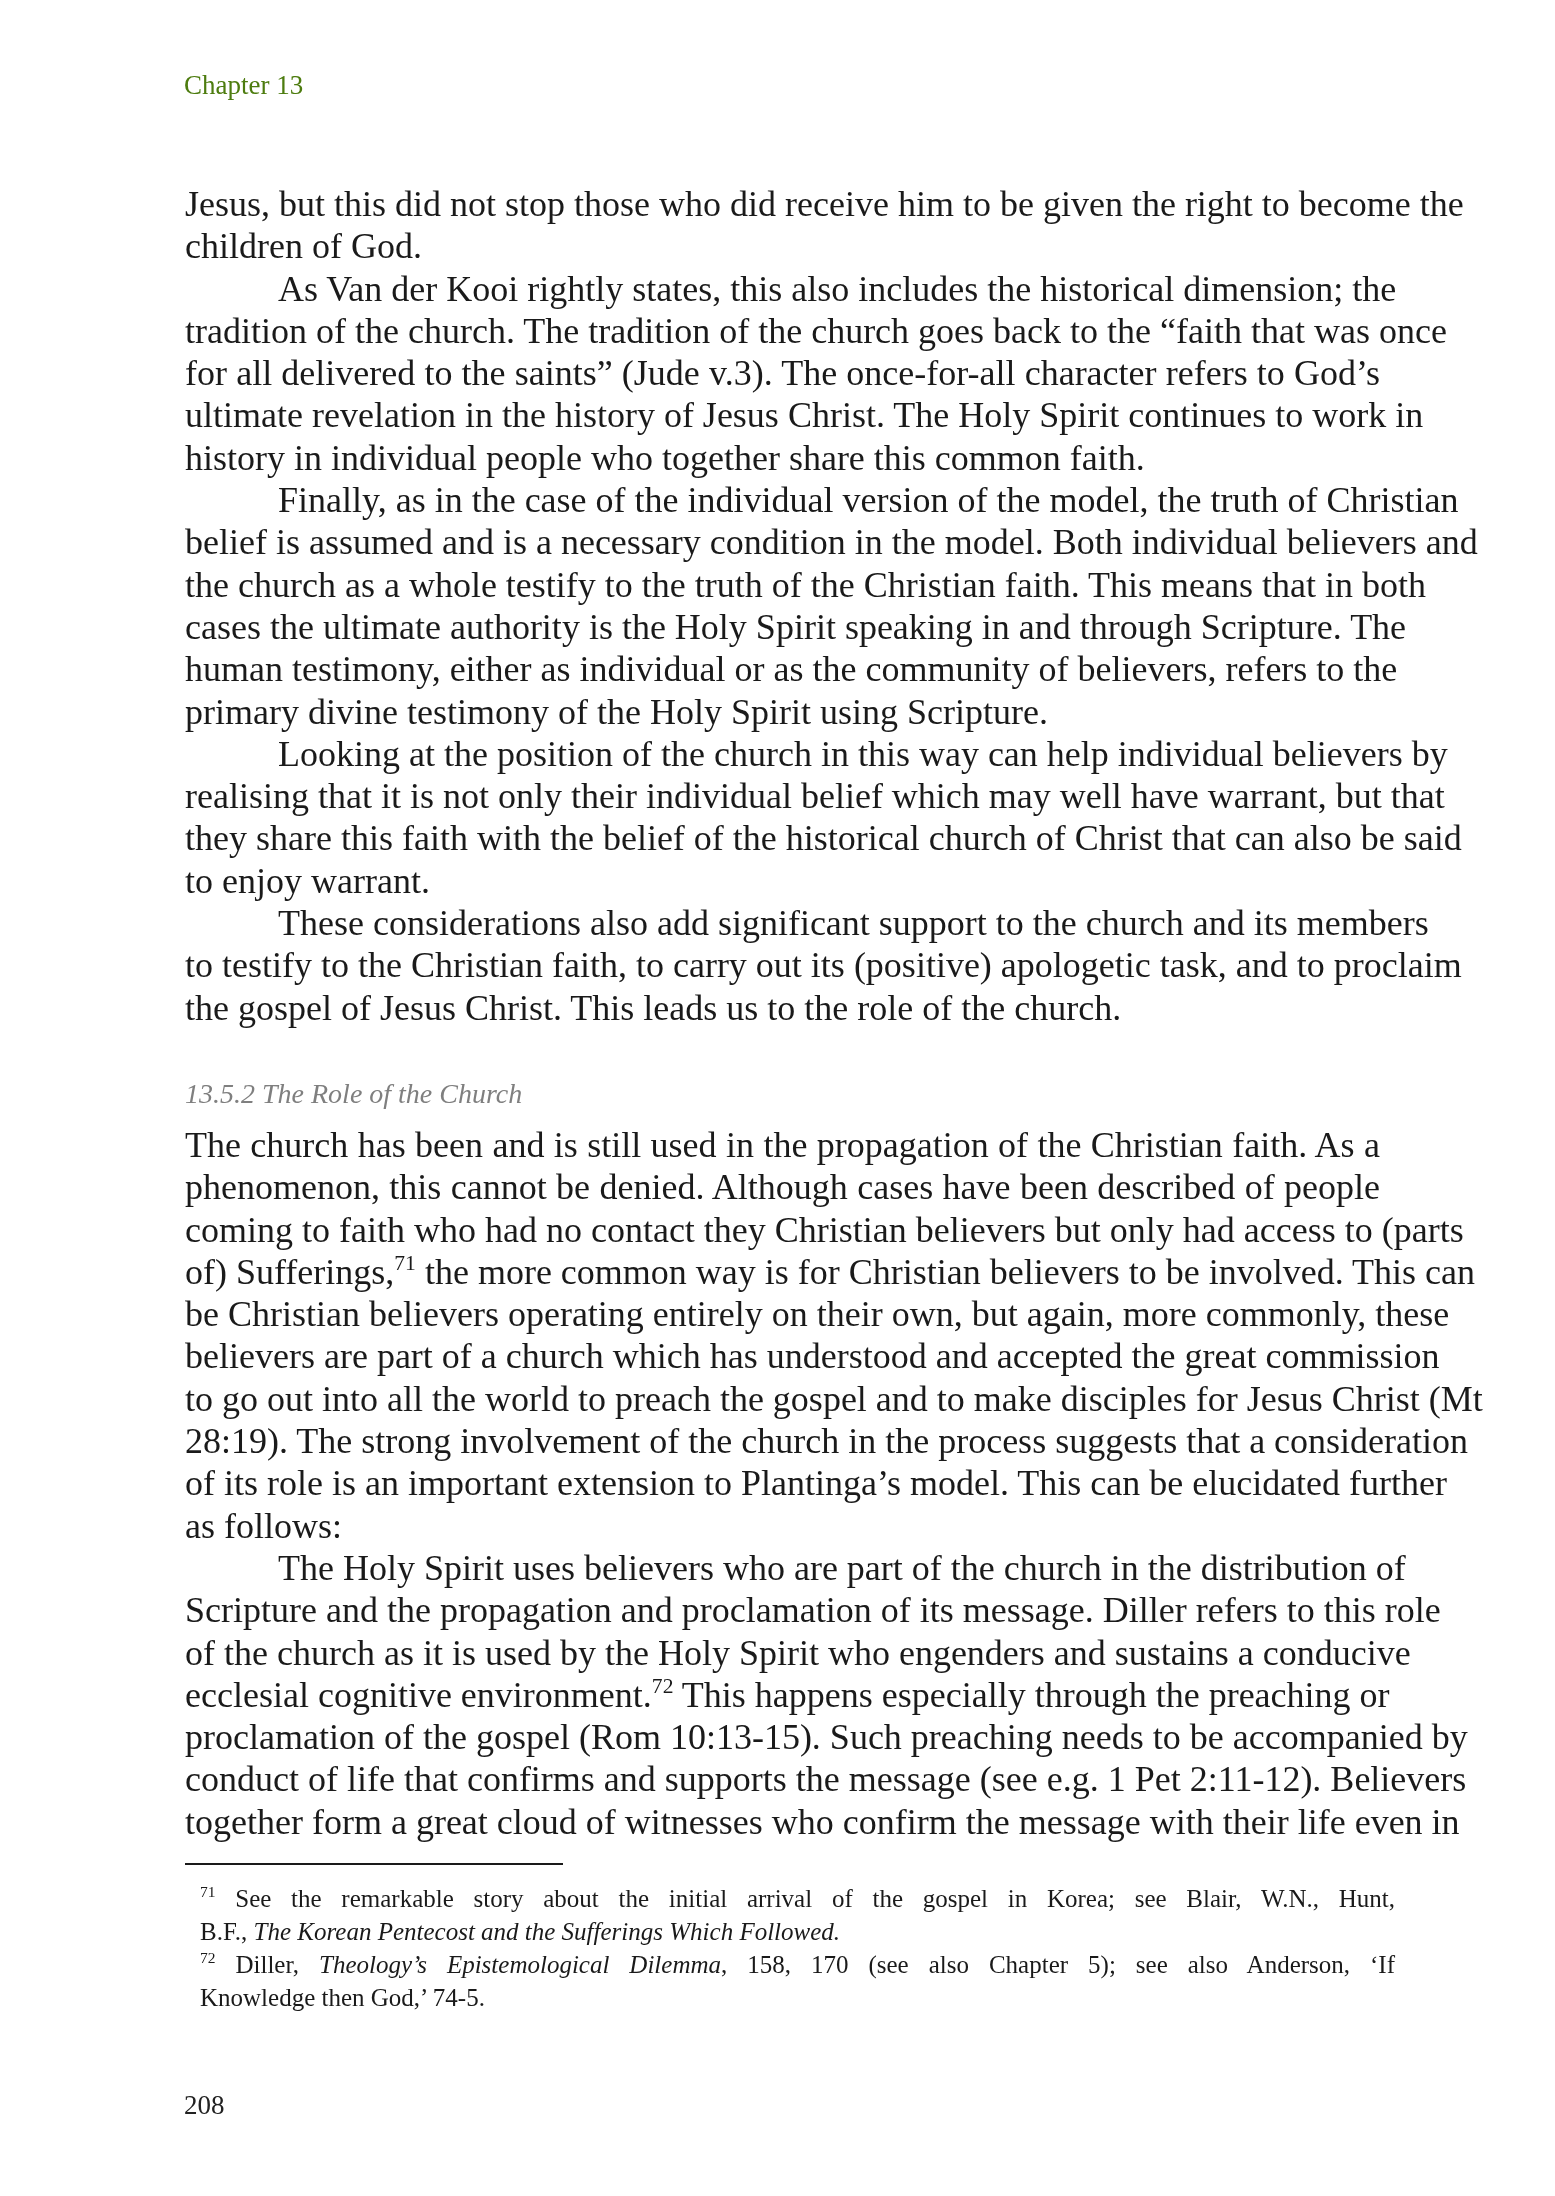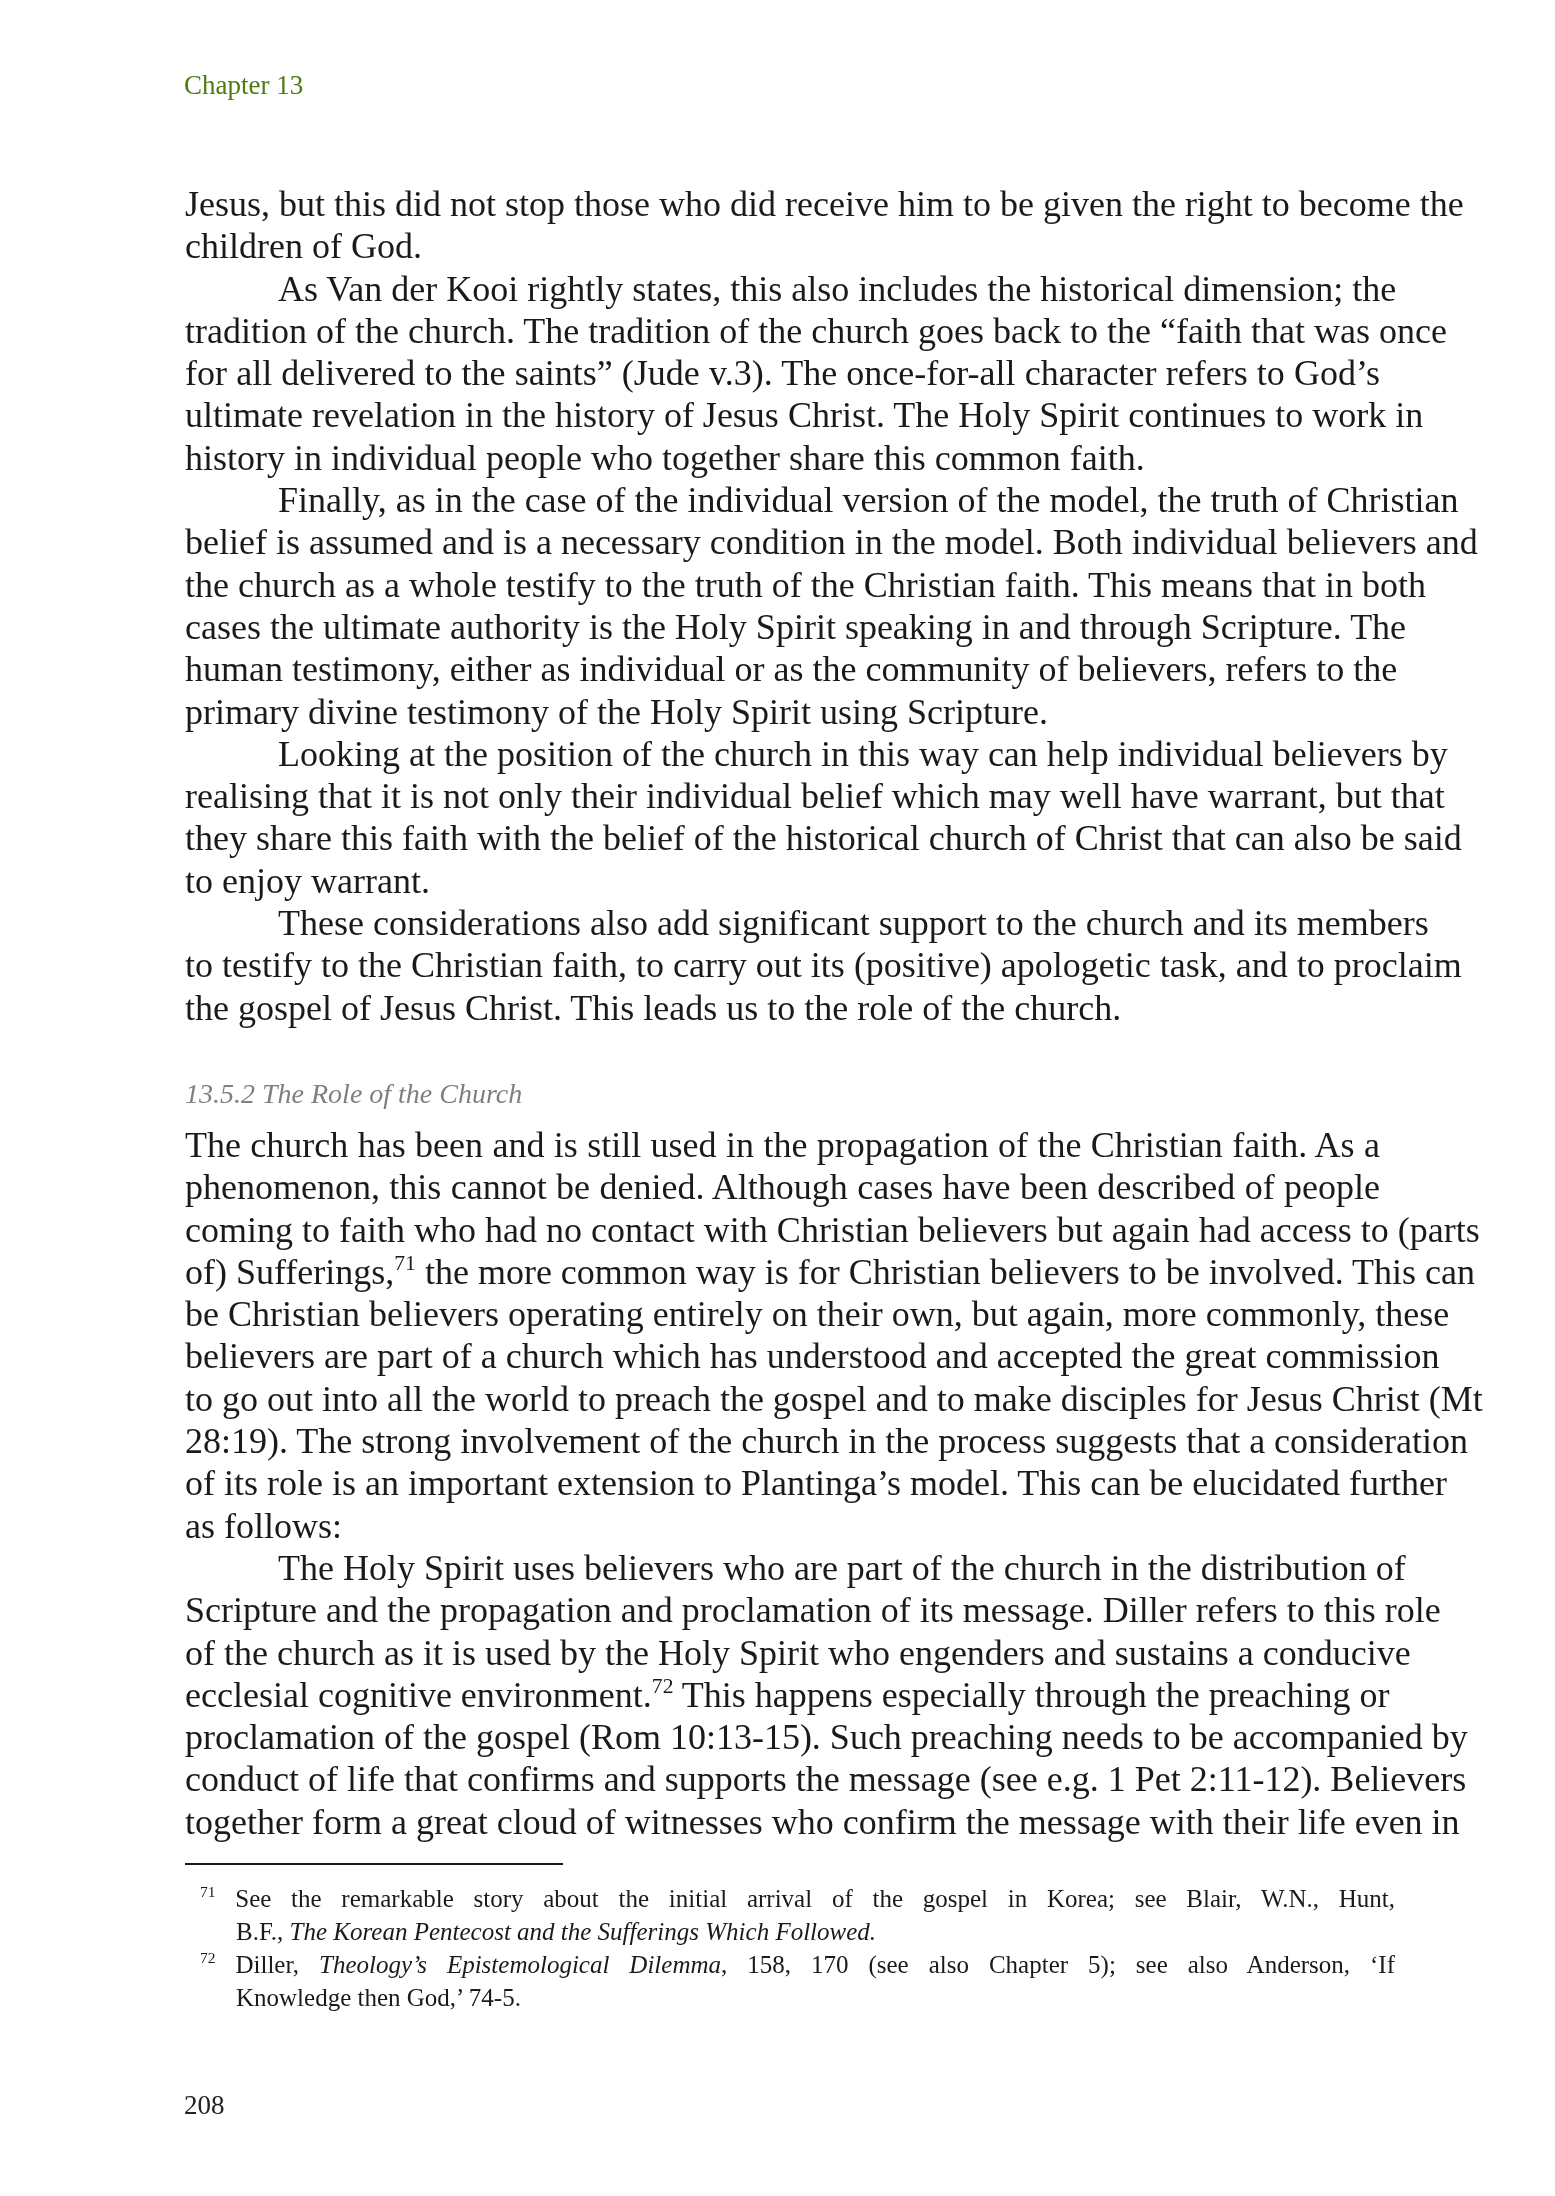--- a/index.html
+++ b/index.html
@@ -12,21 +12,21 @@
   .line.last { text-align-last: left; }
   .line.indent { padding-left: 93px; }
   .section-heading { position: absolute; left: 185px; top: 1078px; font-size: 28px;
                      font-style: italic; color: #7f7f7f; }
   .body-text-2 { position: absolute; left: 185px; top: 1124px; width: 1195px; }
   sup { font-size: 0.6em; vertical-align: 0.65em; line-height: 0; }
   .fn-rule { position: absolute; left: 185px; top: 1863px; width: 378px; height: 2px; background: #1a1a1a; }
   .footnotes { position: absolute; left: 200px; top: 1882px; width: 1195px; }
   .fn-line { font-size: 25px; height: 33px; line-height: 33px; white-space: nowrap;
              text-align: justify; text-align-last: justify; }
-  .fn-line.last { text-align-last: left; margin-left: 36px; }
+  .fn-line.last { text-align-last: left; }
   .fn-line sup { font-size: 0.62em; }
   .page-number { position: absolute; left: 184px; top: 2090px; font-size: 27px; color: #222; }
   i { font-style: italic; }
 </style>
 </head>
 <body>
 
 <div class="running-head">Chapter 13</div>
 
 <div class="body-text">
@@ -55,21 +55,21 @@
   <div class="line indent">These considerations also add significant support to the church and its members</div>
   <div class="line">to testify to the Christian faith, to carry out its (positive) apologetic task, and to proclaim</div>
   <div class="line last">the gospel of Jesus Christ. This leads us to the role of the church.</div>
 </div>
 
 <div class="section-heading">13.5.2 The Role of the Church</div>
 
 <div class="body-text-2">
   <div class="line">The church has been and is still used in the propagation of the Christian faith. As a</div>
   <div class="line">phenomenon, this cannot be denied. Although cases have been described of people</div>
-  <div class="line">coming to faith who had no contact with Christian believers but again had access to (parts</div>
+  <div class="line">coming to faith who had no contact they Christian believers but only had access to (parts</div>
   <div class="line"><span>of) Sufferings,</span><sup>71</sup><span> the more common way is for Christian believers to be involved. This can</span></div>
   <div class="line">be Christian believers operating entirely on their own, but again, more commonly, these</div>
   <div class="line">believers are part of a church which has understood and accepted the great commission</div>
   <div class="line">to go out into all the world to preach the gospel and to make disciples for Jesus Christ (Mt</div>
   <div class="line">28:19). The strong involvement of the church in the process suggests that a consideration</div>
   <div class="line">of its role is an important extension to Plantinga’s model. This can be elucidated further</div>
   <div class="line last">as follows:</div>
 
   <div class="line indent">The Holy Spirit uses believers who are part of the church in the distribution of</div>
   <div class="line">Scripture and the propagation and proclamation of its message. Diller refers to this role</div>

